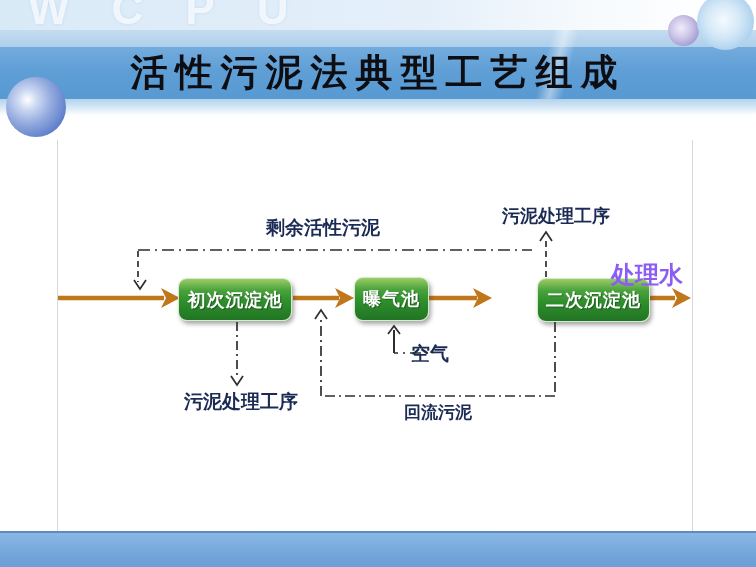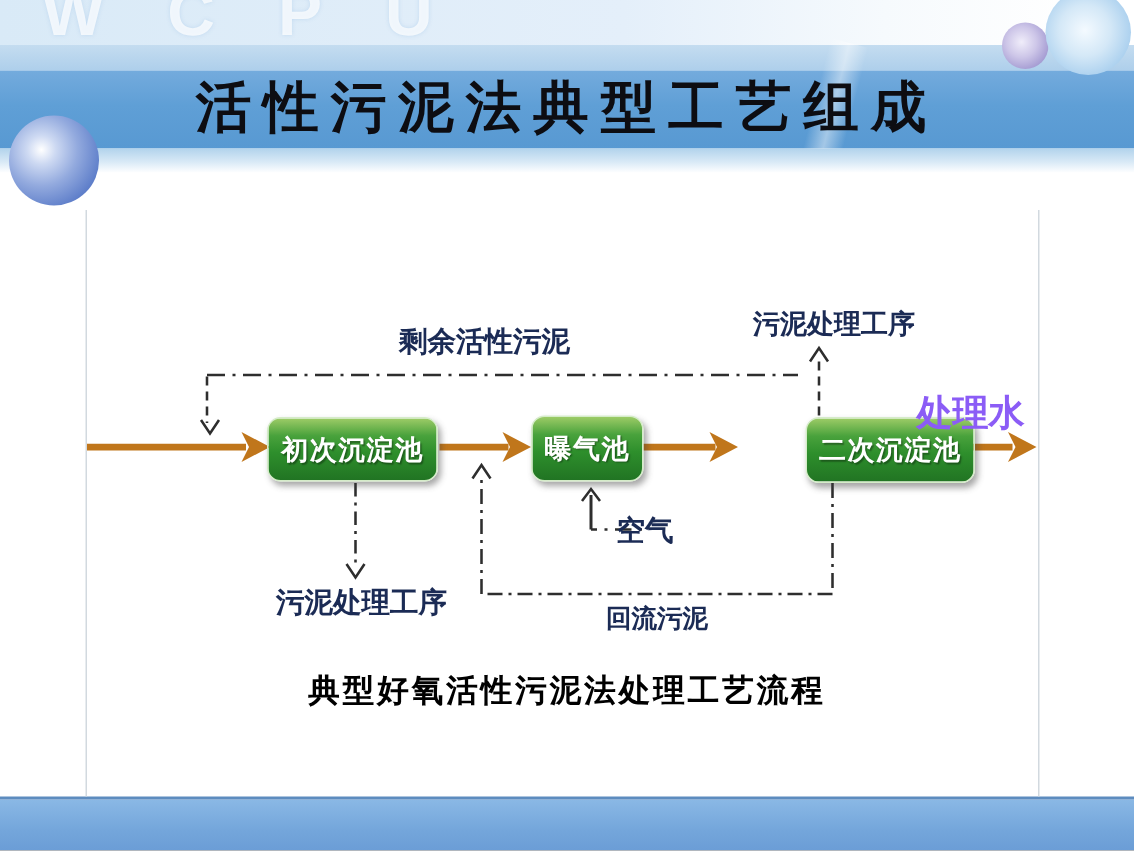--- a/index.html
+++ b/index.html
@@ -143,17 +143,16 @@
   <div class="node node-2">曝气池</div>
   <div class="node node-3">二次沉淀池</div>
 
   <div class="flabel lbl-excess">剩余活性污泥</div>
   <div class="flabel lbl-st-top">污泥处理工序</div>
   <div class="flabel lbl-st-bottom">污泥处理工序</div>
   <div class="flabel lbl-air">空气</div>
   <div class="flabel lbl-return">回流污泥</div>
   <div class="flabel lbl-effluent">处理水</div>
 
-  <div class="caption">典型好氧活性污泥法处理工艺流程</div>
 
   <div class="bottom-bar"></div>
 
 </div>
 
 </body></html>

